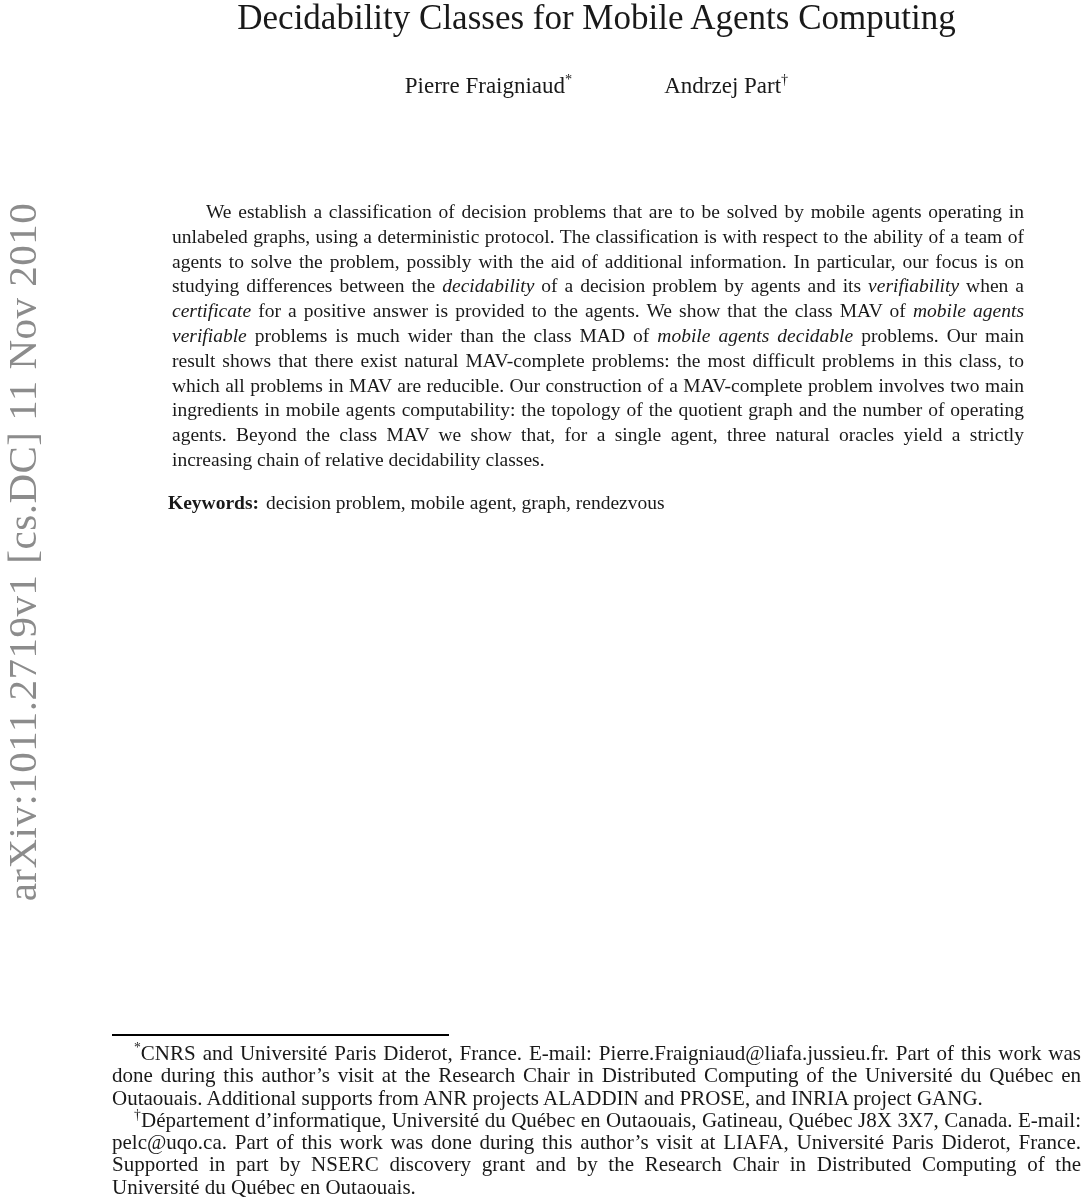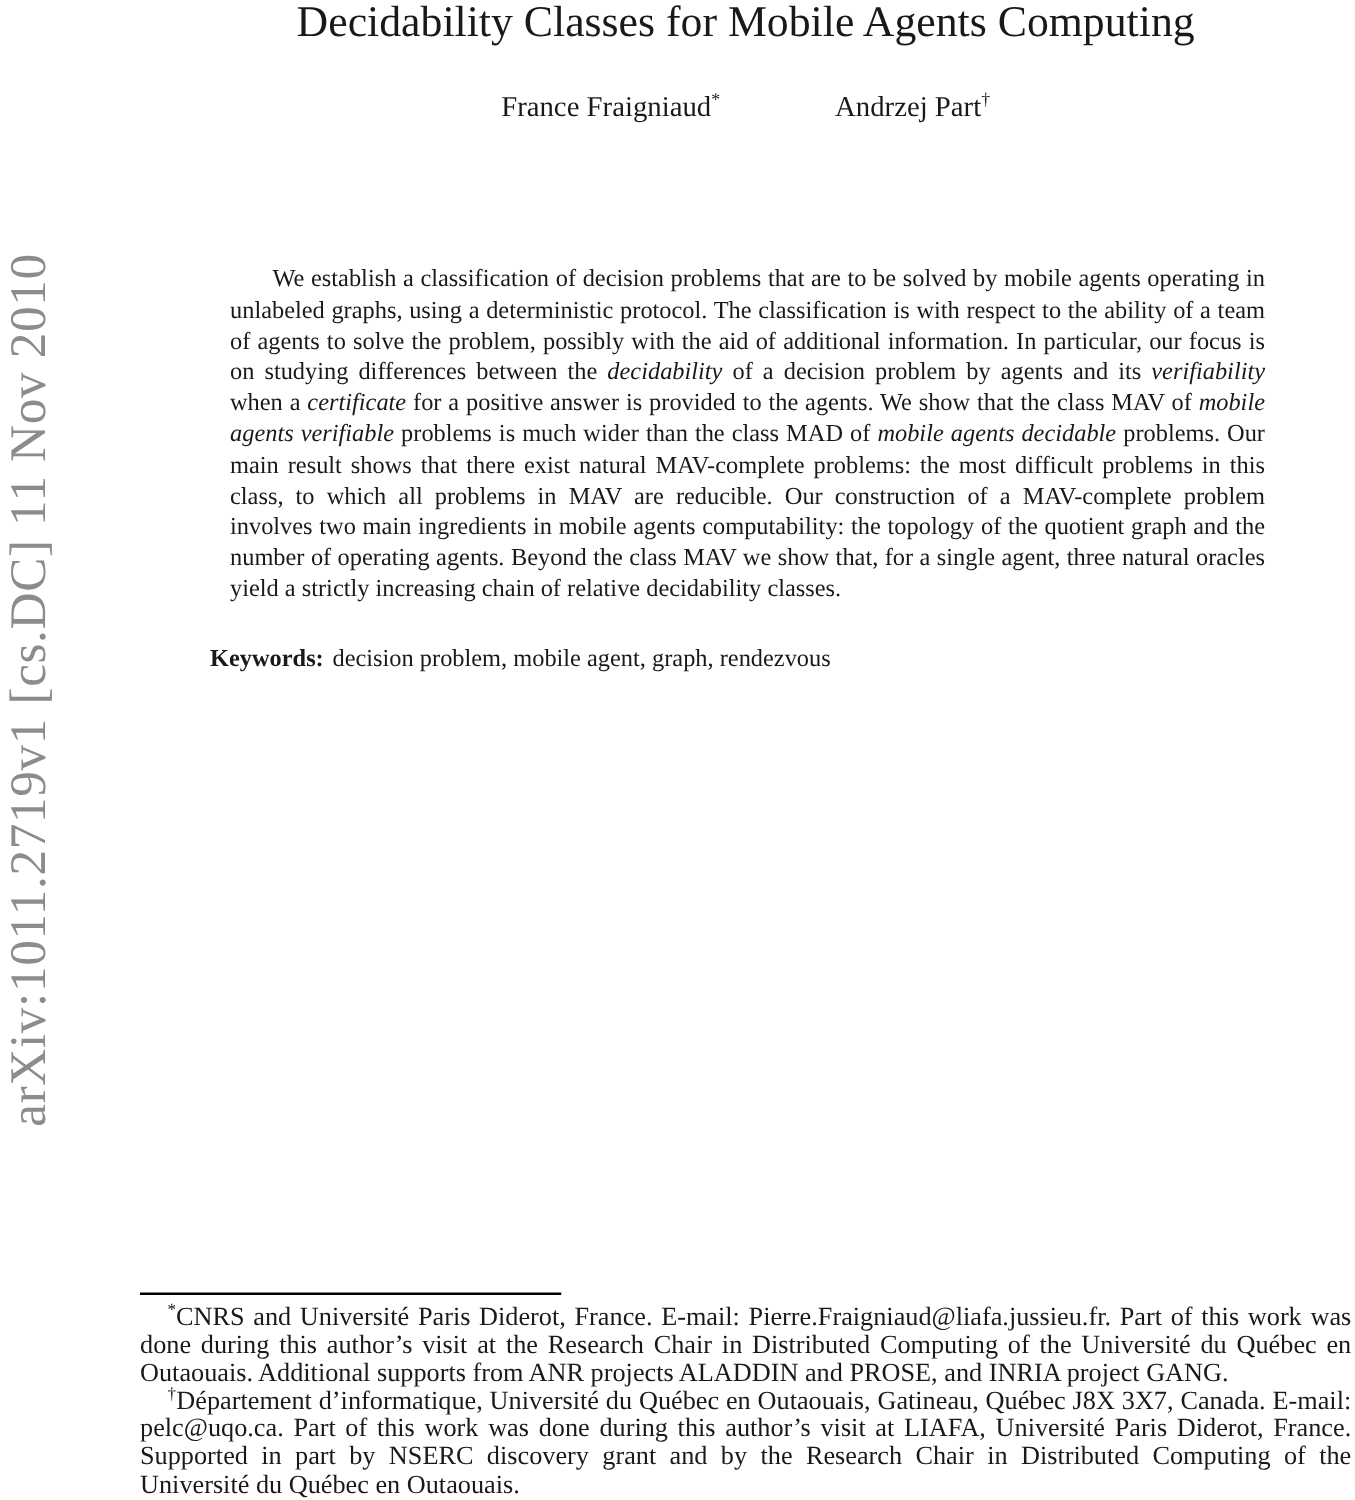--- a/index.html
+++ b/index.html
@@ -62,31 +62,31 @@
     left: 168px;
     width: 860px;
   }
   .abstract-heading {
     text-align: center;
     font-weight: bold;
     font-size: 21px;
     margin: 0 0 20px 0;
   }
   .abstract-body {
-    margin: 16px;
+    margin: 4px;
     font-size: 19.5px;
     line-height: 24.8px;
     text-align: justify;
     text-indent: 34px;
   }
   .abstract-body em {
     font-style: italic;
   }
   .keywords {
-    margin: 31px 0 0 0;
+    margin: 18px 0 0 0;
     font-size: 19.5px;
     line-height: 24.8px;
   }
   .keywords .kw-label {
     font-weight: bold;
   }
   .keywords .kw-text {
     margin-left: 7px;
   }
   .footnotes {
@@ -116,21 +116,21 @@
 </head>
 <body>
 
 <div class="page">
 
   <div class="arxiv-stamp">arXiv:1011.2719v1  [cs.DC]  11 Nov 2010</div>
 
   <h1 class="title">Decidability Classes for Mobile Agents Computing</h1>
 
   <div class="authors">
-    <span class="author"><span>France Fraigniaud</span><sup>*</sup></span>
+    <span class="author"><span>Pierre Fraigniaud</span><sup>*</sup></span>
     <span class="author"><span>Andrzej Part</span><sup>†</sup></span>
   </div>
 
   <div class="abstract">
     <p class="abstract-body"><span>We establish a classification of decision problems that are to be solved by mobile agents operating in unlabeled graphs, using a deterministic protocol. The classification is with respect to the ability of a team of agents to solve the problem, possibly with the aid of additional information. In particular, our focus is on studying differences between the </span><em>decidability</em><span> of a decision problem by agents and its </span><em>verifiability</em><span> when a </span><em>certificate</em><span> for a positive answer is provided to the agents. We show that the class MAV of </span><em>mobile agents verifiable</em><span> problems is much wider than the class MAD of </span><em>mobile agents decidable</em><span> problems. Our main result shows that there exist natural MAV-complete problems: the most difficult problems in this class, to which all problems in MAV are reducible. Our construction of a MAV-complete problem involves two main ingredients in mobile agents computability: the topology of the quotient graph and the number of operating agents. Beyond the class MAV we show that, for a single agent, three natural oracles yield a strictly increasing chain of relative decidability classes.</span></p>
     <p class="keywords"><span class="kw-label">Keywords:</span><span class="kw-text">decision problem, mobile agent, graph, rendezvous</span></p>
   </div>
 
   <div class="footnotes">
     <div class="footnote-rule"></div>

